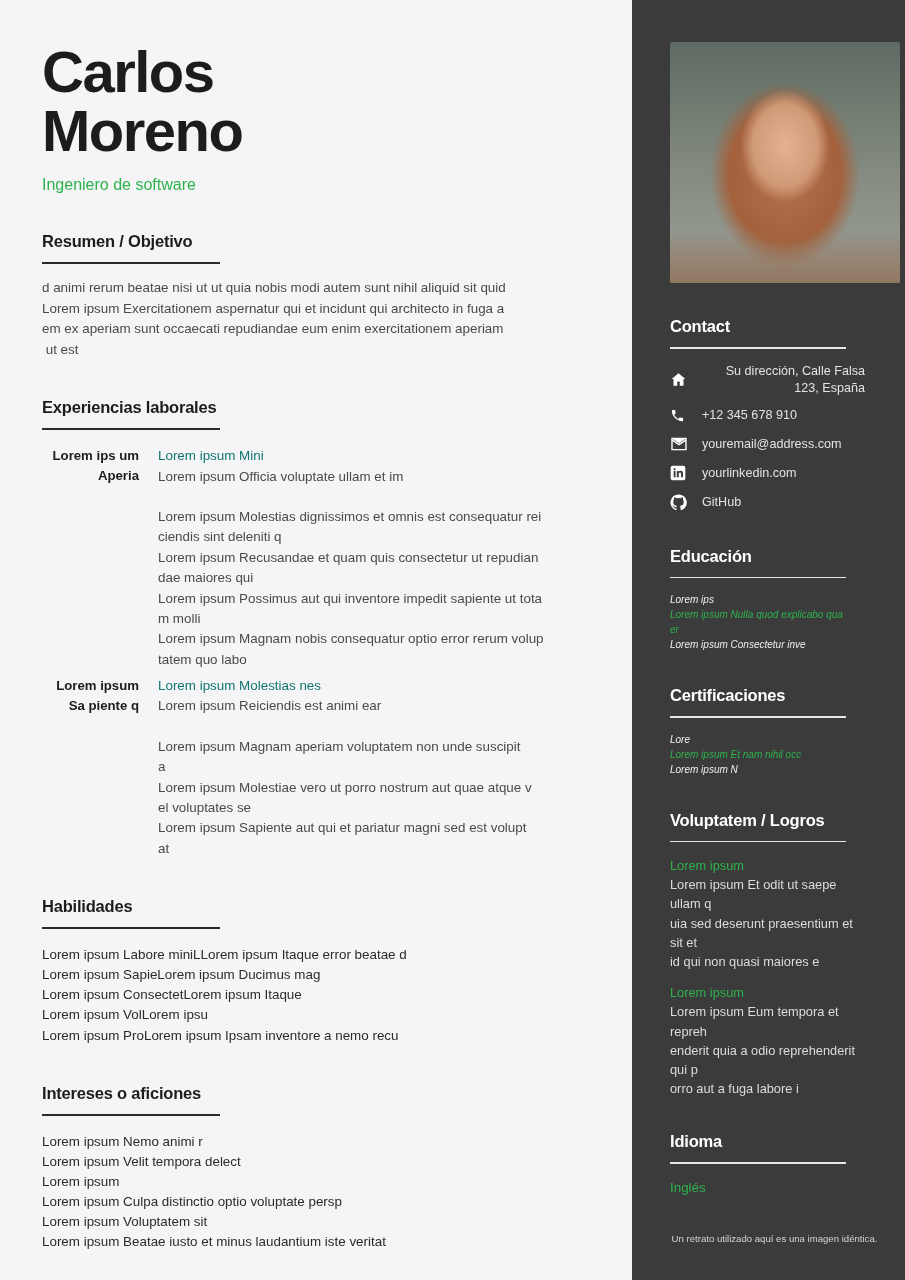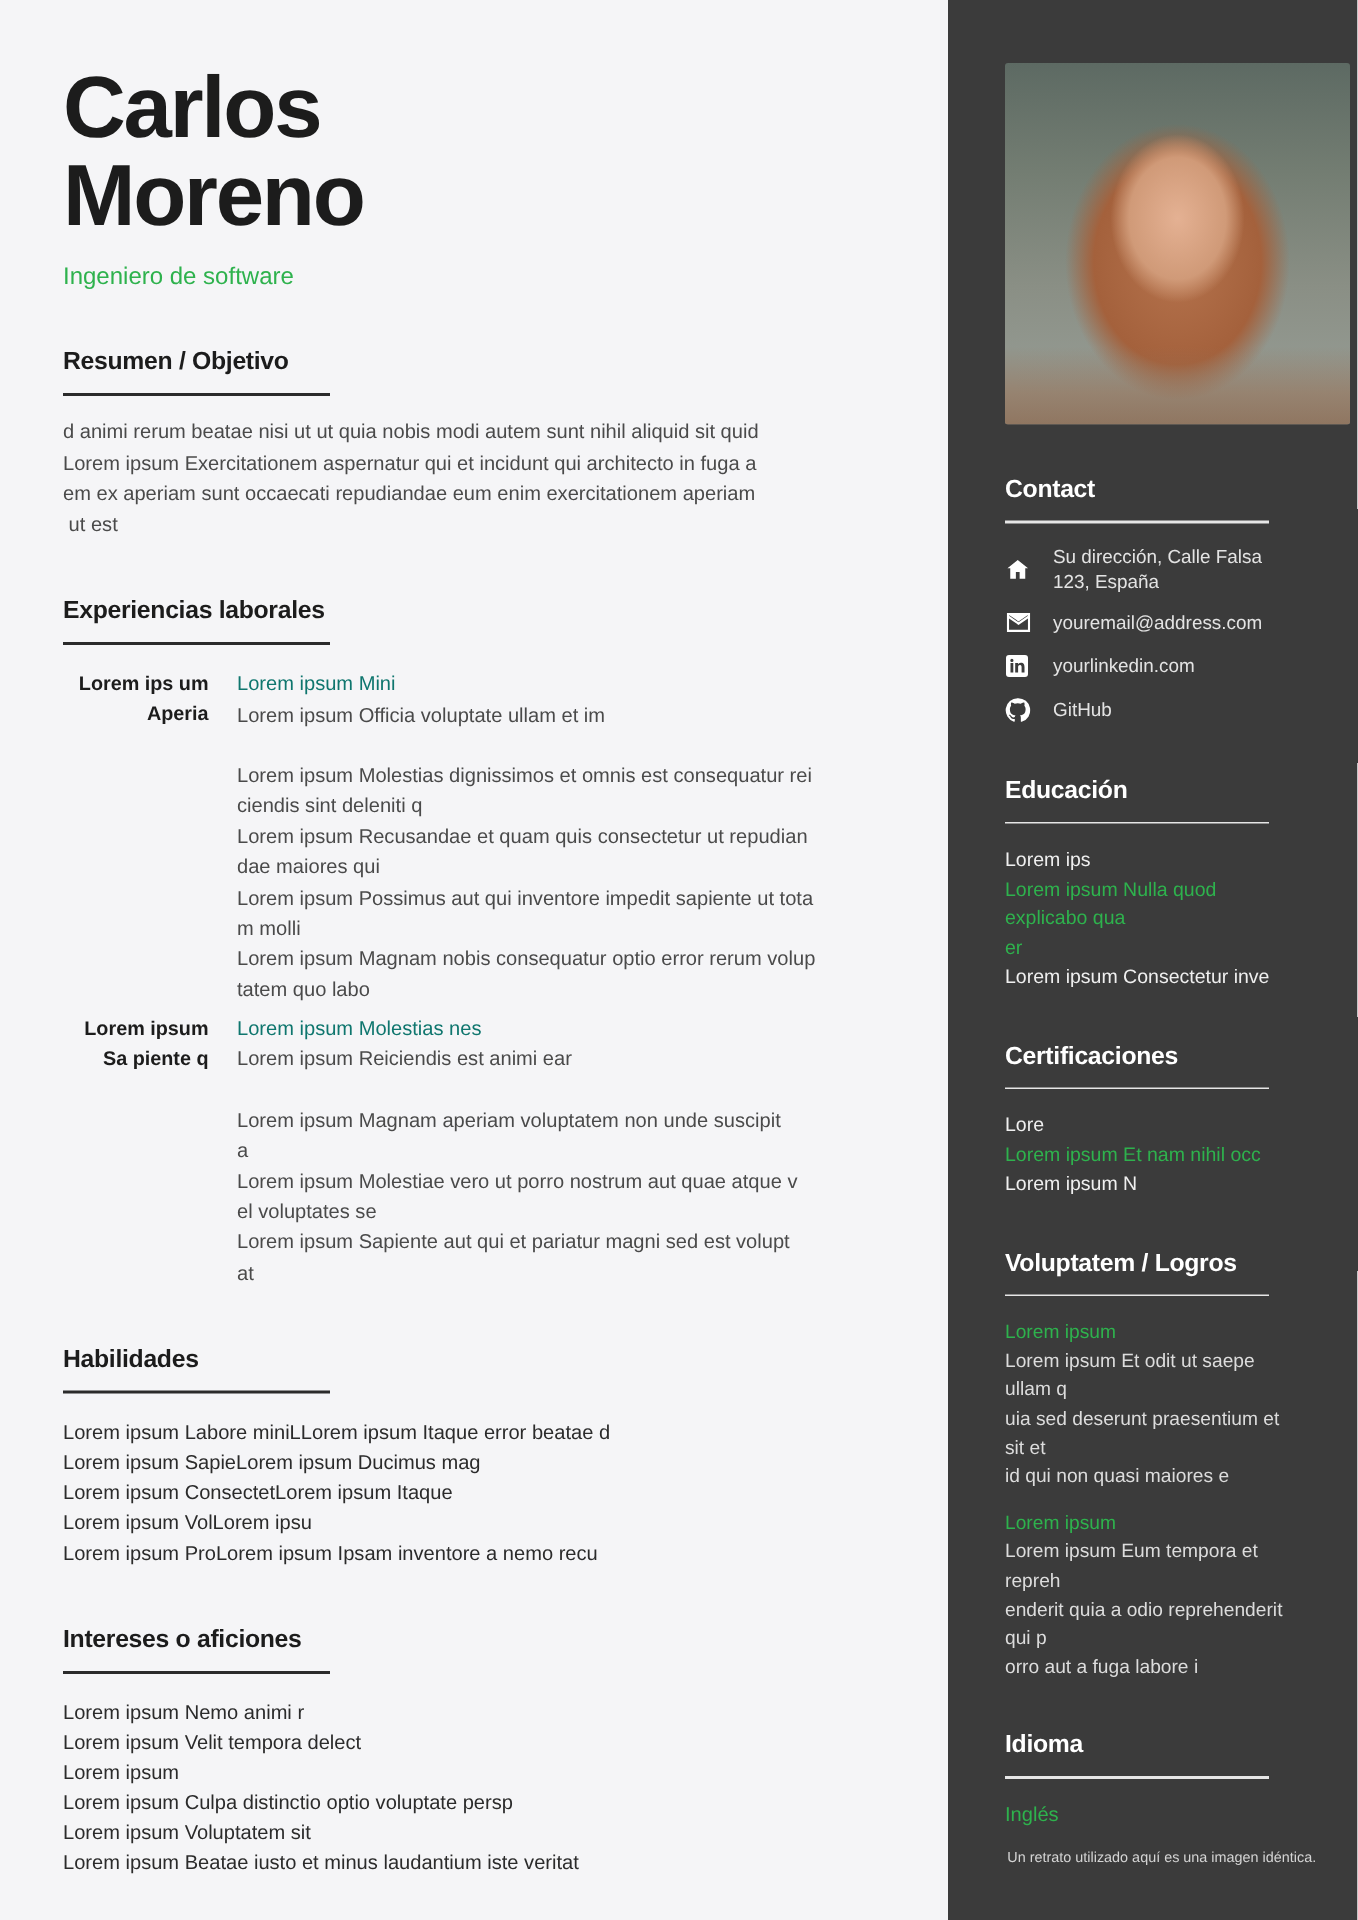--- a/index.html
+++ b/index.html
@@ -129,37 +129,39 @@
     height:1.5px;
     background:#e6e6e6;
     margin-top:11px;
   }
   .contact-list { margin-top:14px; }
   .contact-row {
     display:flex;
     align-items:center;
     margin-bottom:8px;
     min-height:21px;
+    text-align:right;
   }
   .cicon {
     width:22px; flex:0 0 22px;
     display:flex; align-items:center; justify-content:flex-start;
     margin-right:10px;
   }
   .cicon svg { display:block; fill:#ffffff; }
   .contact-text {
     font-size:12.6px;
     color:#e3e3e3;
     line-height:1.35;
   }
   .side-block {
     margin-top:14px;
-    font-size:13px;
+    font-size:10px;
     line-height:1.50;
     color:#efefef;
+    font-style:italic;
   }
   .side-block .g { color:#2eb24d; }
   .side-block .w { color:#efefef; }
   .side-block div { white-space:pre-wrap; }
   .proj-item { margin-top:12px; }
   .proj-item:first-child { margin-top:14px; }
   .proj-title { color:#2eb24d; font-size:12.8px; line-height:1.50; }
   .proj-desc { color:#dcdcdc; font-size:12.8px; line-height:1.50; white-space:pre-wrap; }
   .lang { margin-top:16px; font-size:13.4px; color:#2eb24d; }
   .footnote {
@@ -271,20 +273,28 @@
 
       <div class="contact-row">
         <span class="cicon">
           <svg width="17" height="15" viewBox="0 0 24 24">
               <path d="M12 2 1 11h3v11h6v-7h4v7h6V11h3L12 2z"></path>
             </svg>
         </span>
         <span class="contact-text">Su dirección, Calle Falsa 123, España</span>
       </div>
 
+      <div class="contact-row">
+        <span class="cicon">
+          <svg width="15" height="15" viewBox="0 0 24 24">
+              <path d="M6.6 10.8a15.1 15.1 0 0 0 6.6 6.6l2.2-2.2c.3-.3.7-.4 1-.2 1.2.4 2.4.6 3.6.6.6 0 1 .4 1 1V20c0 .6-.4 1-1 1A17 17 0 0 1 3 4c0-.6.4-1 1-1h3.4c.6 0 1 .4 1 1 0 1.3.2 2.5.6 3.6.1.3 0 .7-.2 1l-2.2 2.2z"></path>
+            </svg>
+        </span>
+        <span class="contact-text">+12 345 678 910</span>
+      </div>
 
       <div class="contact-row">
         <span class="cicon">
           <svg width="18" height="14" viewBox="0 0 24 20">
               <path d="M1 1h22v18H1V1zm2 2v.6l9 6.2 9-6.2V3H3zm18 14V6.1l-9 6.2-9-6.2V17h18z"></path>
               <path d="M2 2.2 12 9l10-6.8V2H2v.2z"></path>
             </svg>
         </span>
         <span class="contact-text">youremail@address.com</span>
       </div>

